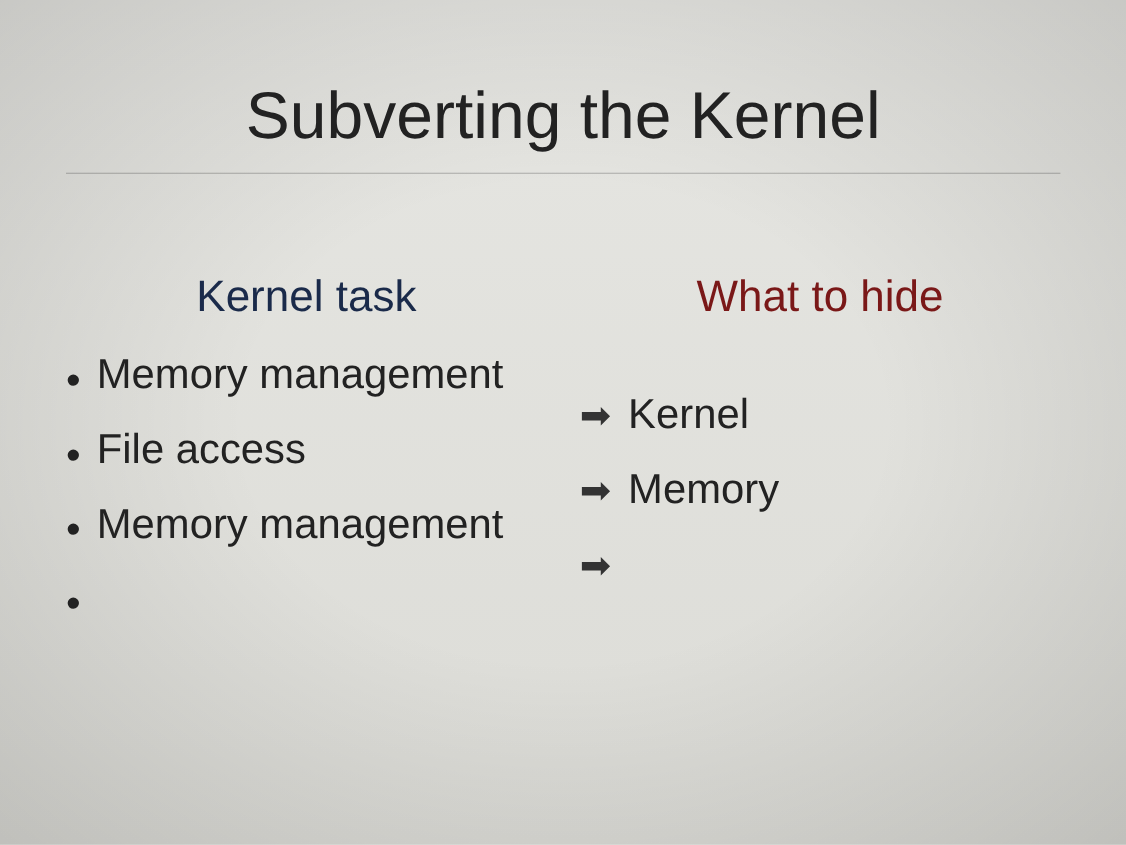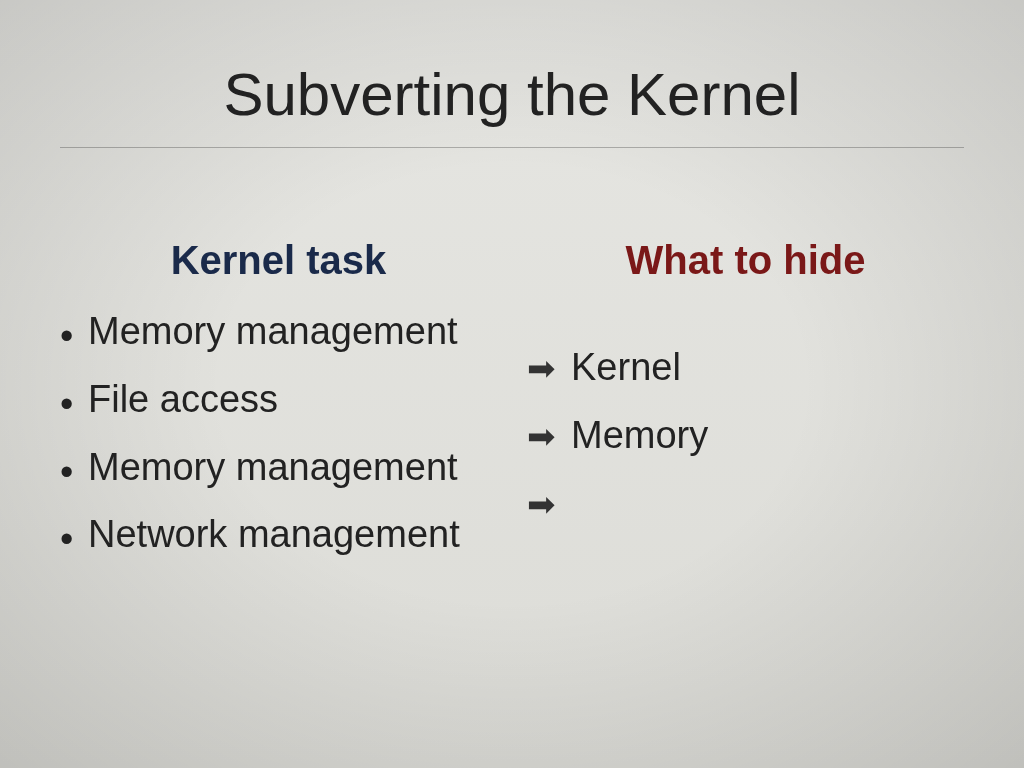--- a/index.html
+++ b/index.html
@@ -22,37 +22,38 @@
     width: 1024px;
     height: 768px;
     box-sizing: border-box;
     padding: 60px 60px 40px 60px;
   }
   .title {
     font-size: 60px;
     font-weight: 400;
     text-align: center;
     color: #222;
+    margin-top: 10px;
   }
   .rule {
     border: none;
     border-top: 1px solid rgba(0,0,0,0.25);
     margin: 18px 0 0 0;
   }
   .columns {
     display: flex;
     margin-top: 90px;
     gap: 30px;
   }
   .col {
     flex: 1;
   }
   .col-header {
     font-size: 40px;
-    font-weight: 700;
+    font-weight: 400;
     text-align: center;
     margin-bottom: 28px;
   }
   .col-header.left { color: #1a2a4a; }
   .col-header.right { color: #7a1818; }
   ul.tasks, ul.hides {
     list-style: none;
     padding: 0;
     margin: 0;
   }
@@ -107,21 +108,20 @@
         <li>
           <span class="bullet-dot">•</span>
           <span>File access</span>
         </li>
         <li>
           <span class="bullet-dot">•</span>
           <span>Memory management</span>
         </li>
         <li>
           <span class="bullet-dot">•</span>
-          <span>Network management</span>
         </li>
       </ul>
     </div>
 
     <div class="col right">
       <div class="col-header right">What to hide</div>
       <ul class="hides">
         <li>
           <span class="bullet-arrow">➡</span>
           <span>Kernel</span>

